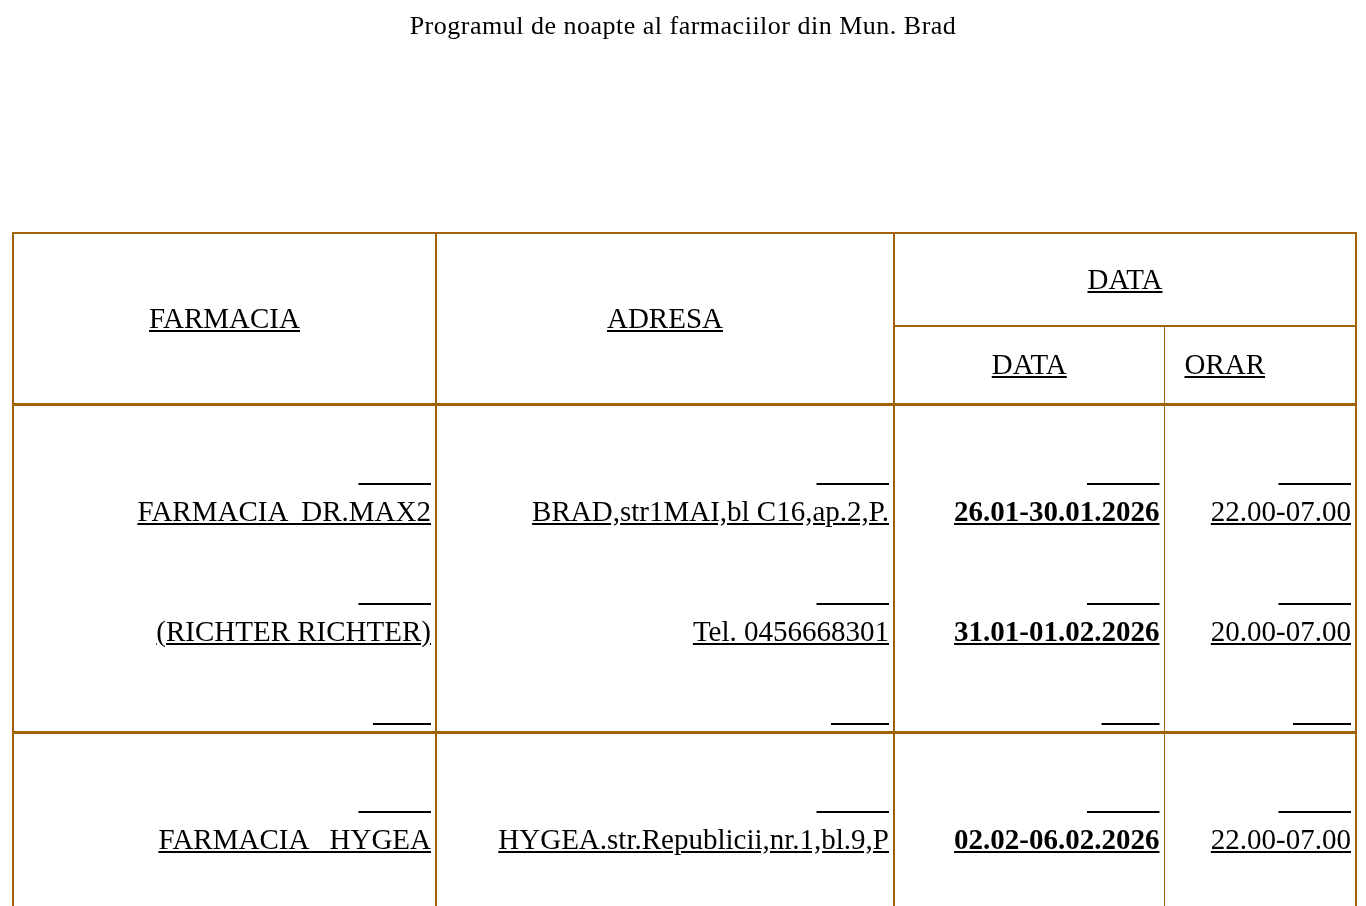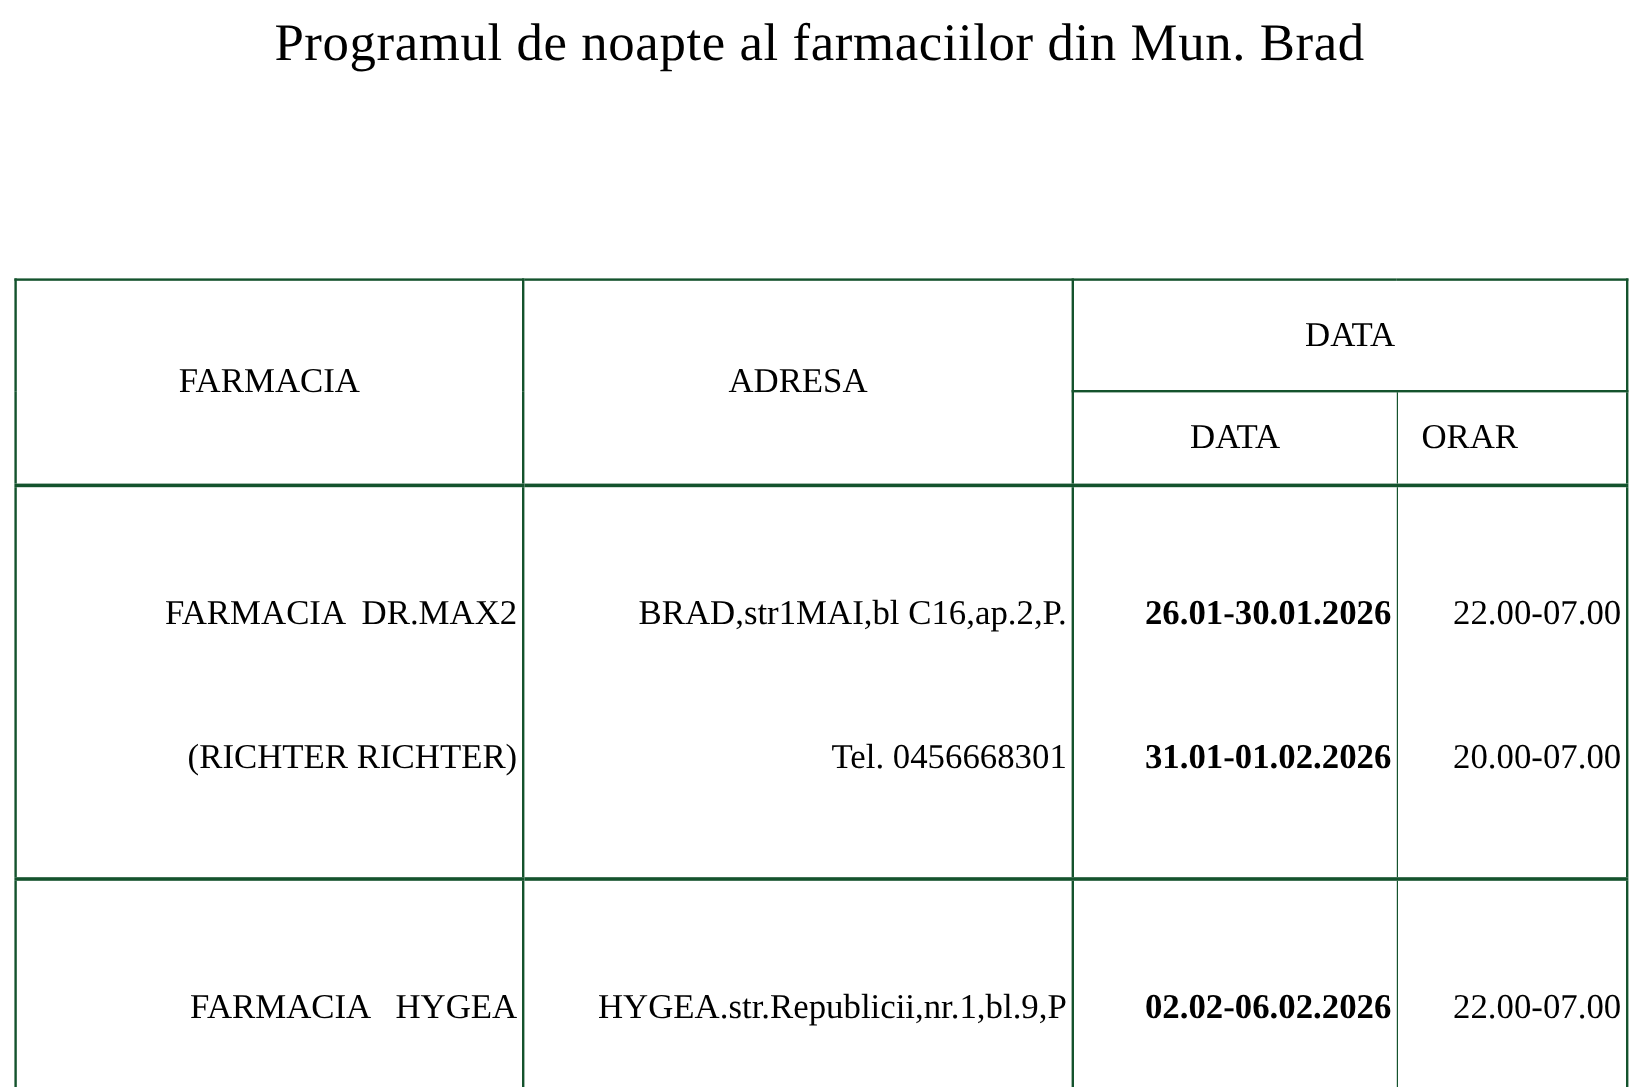--- a/index.html
+++ b/index.html
@@ -14,21 +14,21 @@
     width: 1366px;
     height: 906px;
     font-family: "Liberation Serif", serif;
     color: #000000;
     position: relative;
   }
   .title {
     margin: 0;
     padding-top: 12px;
     text-align: center;
-    font-size: 44px;
+    font-size: 26px;
     font-weight: normal;
     letter-spacing: 0.5px;
     line-height: 1.1;
   }
   .subtitle {
     margin: 0;
     padding-top: 22px;
     text-align: center;
     font-size: 50px;
     font-weight: bold;
@@ -42,25 +42,26 @@
     width: 1343px;
     border-collapse: collapse;
     table-layout: fixed;
   }
   col.c-farmacia { width: 423px; }
   col.c-adresa   { width: 458px; }
   col.c-data     { width: 270px; }
   col.c-orar     { width: 192px; }
 
   th, td {
-    border: 2px solid #14532d;
+    border: 2px solid #a16207;
     font-size: 29px;
     padding: 0;
     overflow: hidden;
     white-space: pre-wrap;
+    text-decoration: underline;
   }
   thead th {
     font-weight: normal;
     text-align: center;
     vertical-align: middle;
   }
   tr.h1row { height: 93px; }
   tr.h2row { height: 78px; }
   th.orar-h {
     text-align: left;

